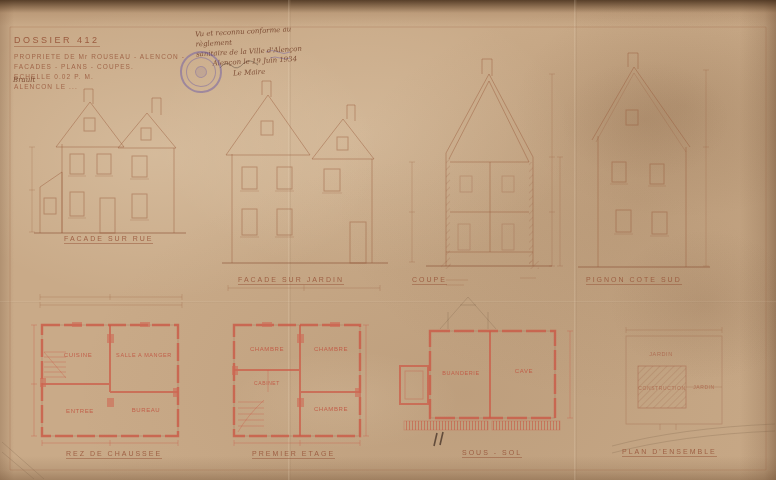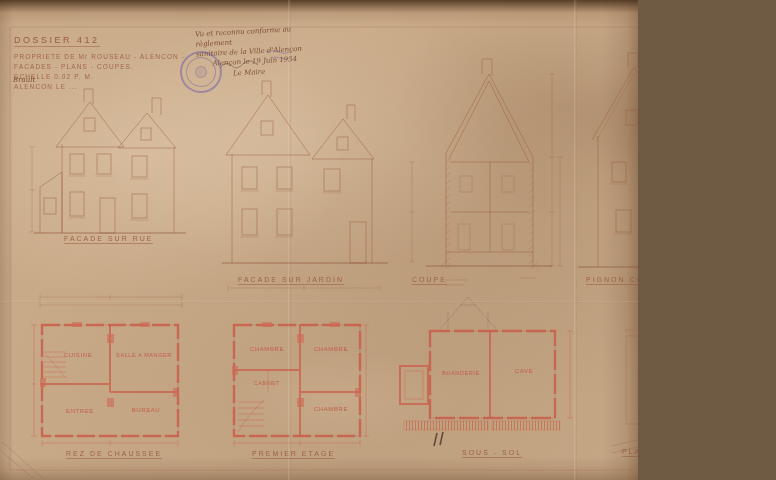--- a/index.html
+++ b/index.html
@@ -1,17 +1,17 @@
 <!DOCTYPE html>
 <html><head>
 <meta charset="utf-8">
 <style>
   html,body{margin:0;padding:0;background:#6f5a44;}
   .sheet{
-    position:relative;width:638px;height:480px;overflow:hidden;
+    position:relative;width:776px;height:480px;overflow:hidden;
     font-family:"Liberation Sans",sans-serif;
     background:
       linear-gradient(180deg, rgba(72,48,28,.88) 0px, rgba(96,66,40,.55) 7px, rgba(140,100,68,.22) 13px, rgba(0,0,0,0) 26px),
       linear-gradient(0deg, rgba(110,78,50,.42) 0px, rgba(110,78,50,.16) 10px, rgba(0,0,0,0) 24px),
       linear-gradient(270deg, rgba(105,72,46,.45) 0px, rgba(105,72,46,.18) 12px, rgba(0,0,0,0) 36px),
       linear-gradient(90deg, rgba(105,72,46,.25) 0px, rgba(0,0,0,0) 14px),
       radial-gradient(320px 210px at 20% 32%, rgba(255,243,220,.22), rgba(0,0,0,0) 70%),
       radial-gradient(300px 200px at 47% 28%, rgba(255,243,220,.18), rgba(0,0,0,0) 70%),
       radial-gradient(420px 280px at 82% 42%, rgba(115,80,50,.16), rgba(0,0,0,0) 72%),
       radial-gradient(520px 320px at 60% 82%, rgba(120,88,58,.14), rgba(0,0,0,0) 75%),

